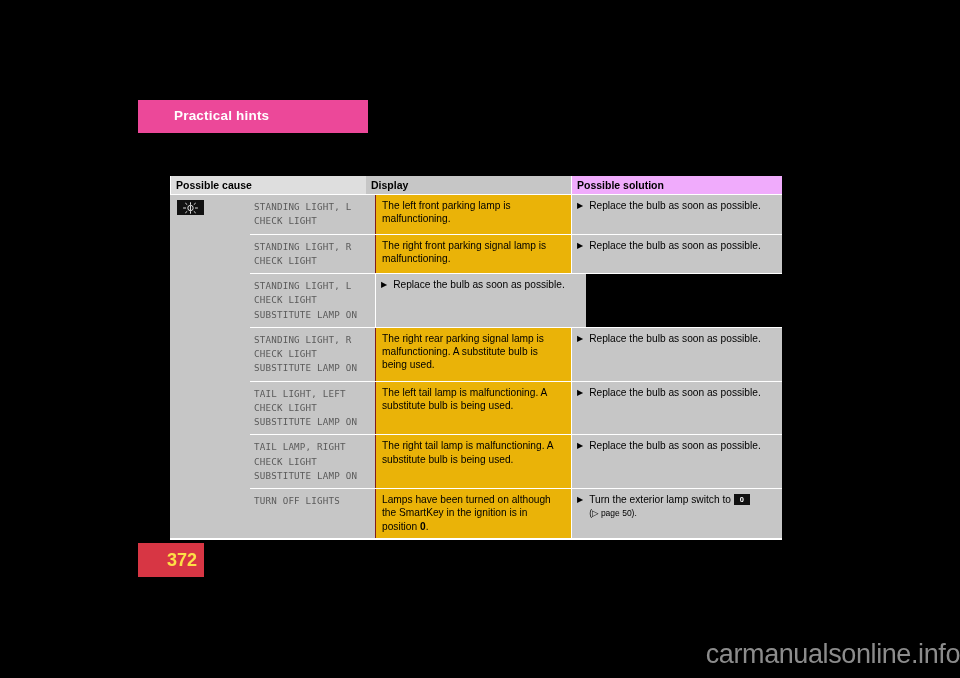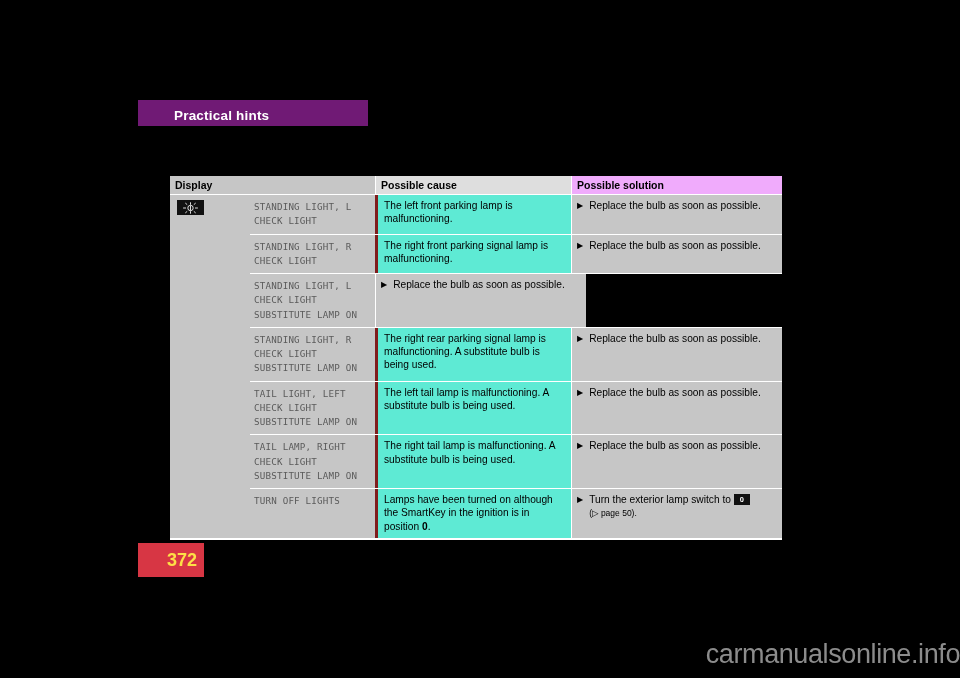--- a/index.html
+++ b/index.html
@@ -15,22 +15,22 @@
     font-family: "Liberation Sans", sans-serif;
     position: relative;
   }
 
   
   .banner {
     position: absolute;
     left: 138px;
     top: 100px;
     width: 230px;
-    height: 26px;
-    background: #701a75;
+    height: 33px;
+    background: #ec4899;
   }
   .banner-label {
     position: absolute;
     left: 36px;
     top: 8px;
     color: #ffffff;
     font-size: 13.5px;
     font-weight: bold;
     letter-spacing: 0.2px;
   }
@@ -94,22 +94,22 @@
     font-size: 9.2px;
     line-height: 1.55;
     color: #5a5a5a;
     letter-spacing: 0.2px;
     padding-left: 4px;
     padding-top: 5px;
   }
   .c-cause {
     width: 196px;
     flex: 0 0 196px;
-    background: #5eead4;
-    border-left: 3px solid #7f1d1d;
+    background: #eab308;
+    border-left: 1px solid #7f1d1d;
   }
   .c-solution {
     width: 211px;
     flex: 0 0 211px;
     background: #c6c6c6;
     border-left: 1px solid #ffffff;
     display: flex;
     gap: 6px;
     padding-left: 5px;
   }
@@ -169,22 +169,22 @@
 </head>
 <body>
 
 <div class="banner">
   <span class="banner-label">Practical hints</span>
 </div>
 
 <div class="table">
 
   <div class="thead">
+    <div class="th th-cause">Possible cause</div>
     <div class="th th-display">Display</div>
-    <div class="th th-cause">Possible cause</div>
     <div class="th th-solution">Possible solution</div>
   </div>
 
   <div class="tbody">
 
     <div class="icon-col">
       <div class="lamp-icon">
         <svg width="17" height="12" viewBox="0 0 17 12" aria-hidden="true">
           <g stroke="#dddddd" stroke-width="1" stroke-linecap="round">
             <line x1="8.5" y1="0.7" x2="8.5" y2="2.4"></line>

